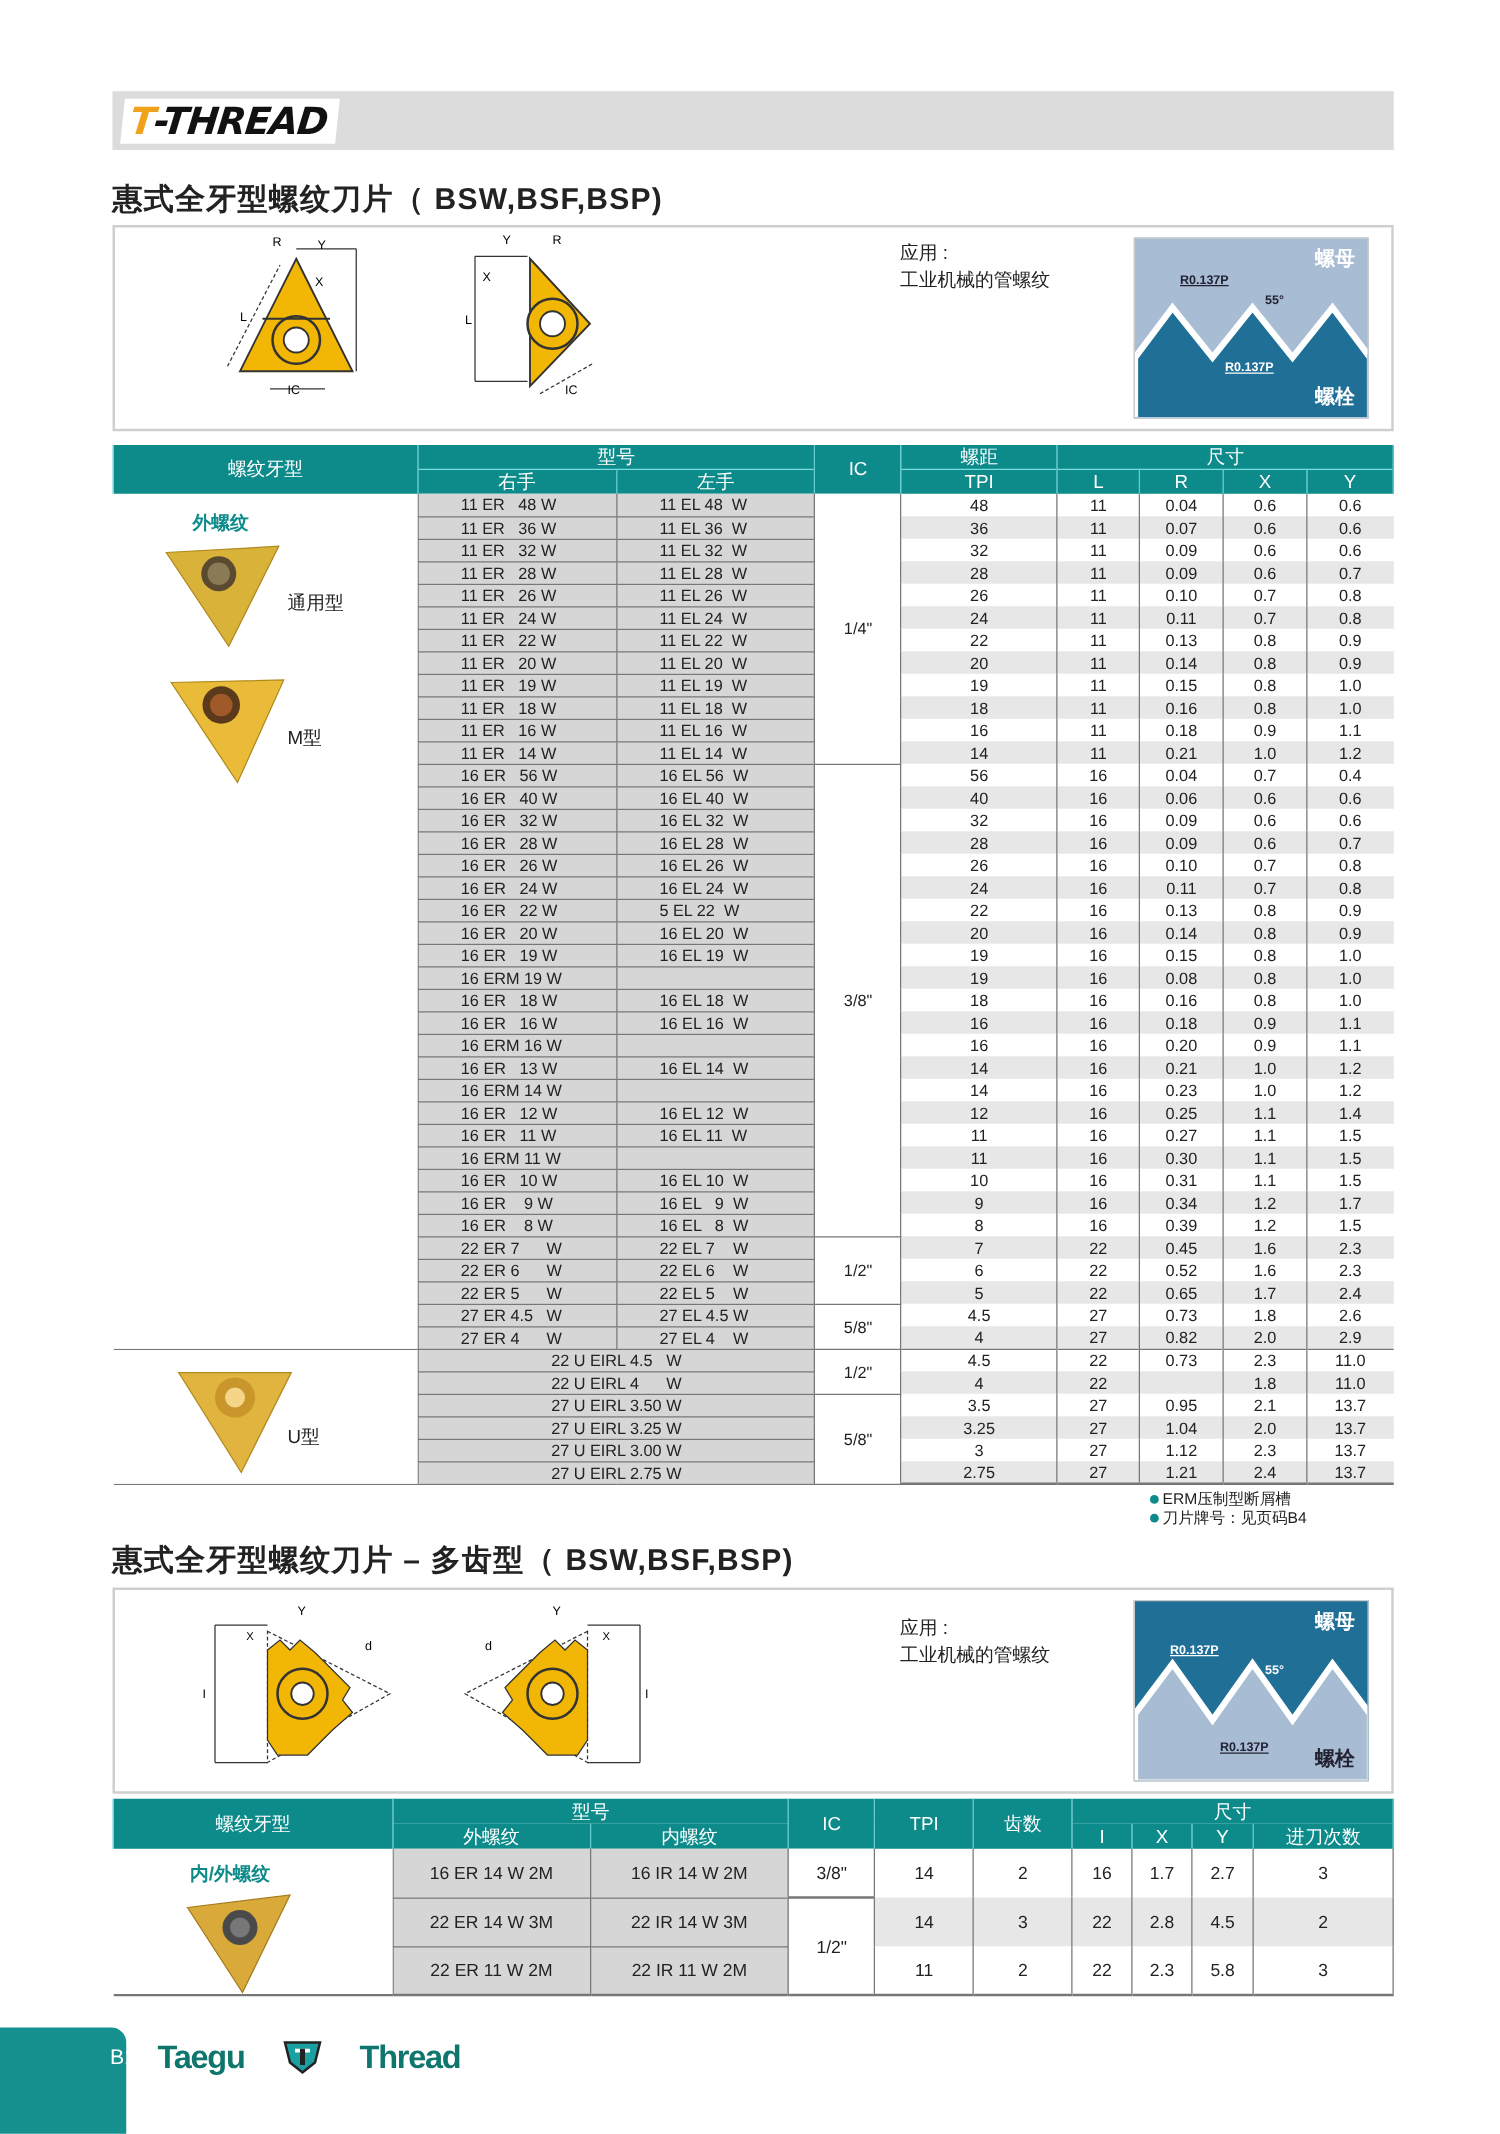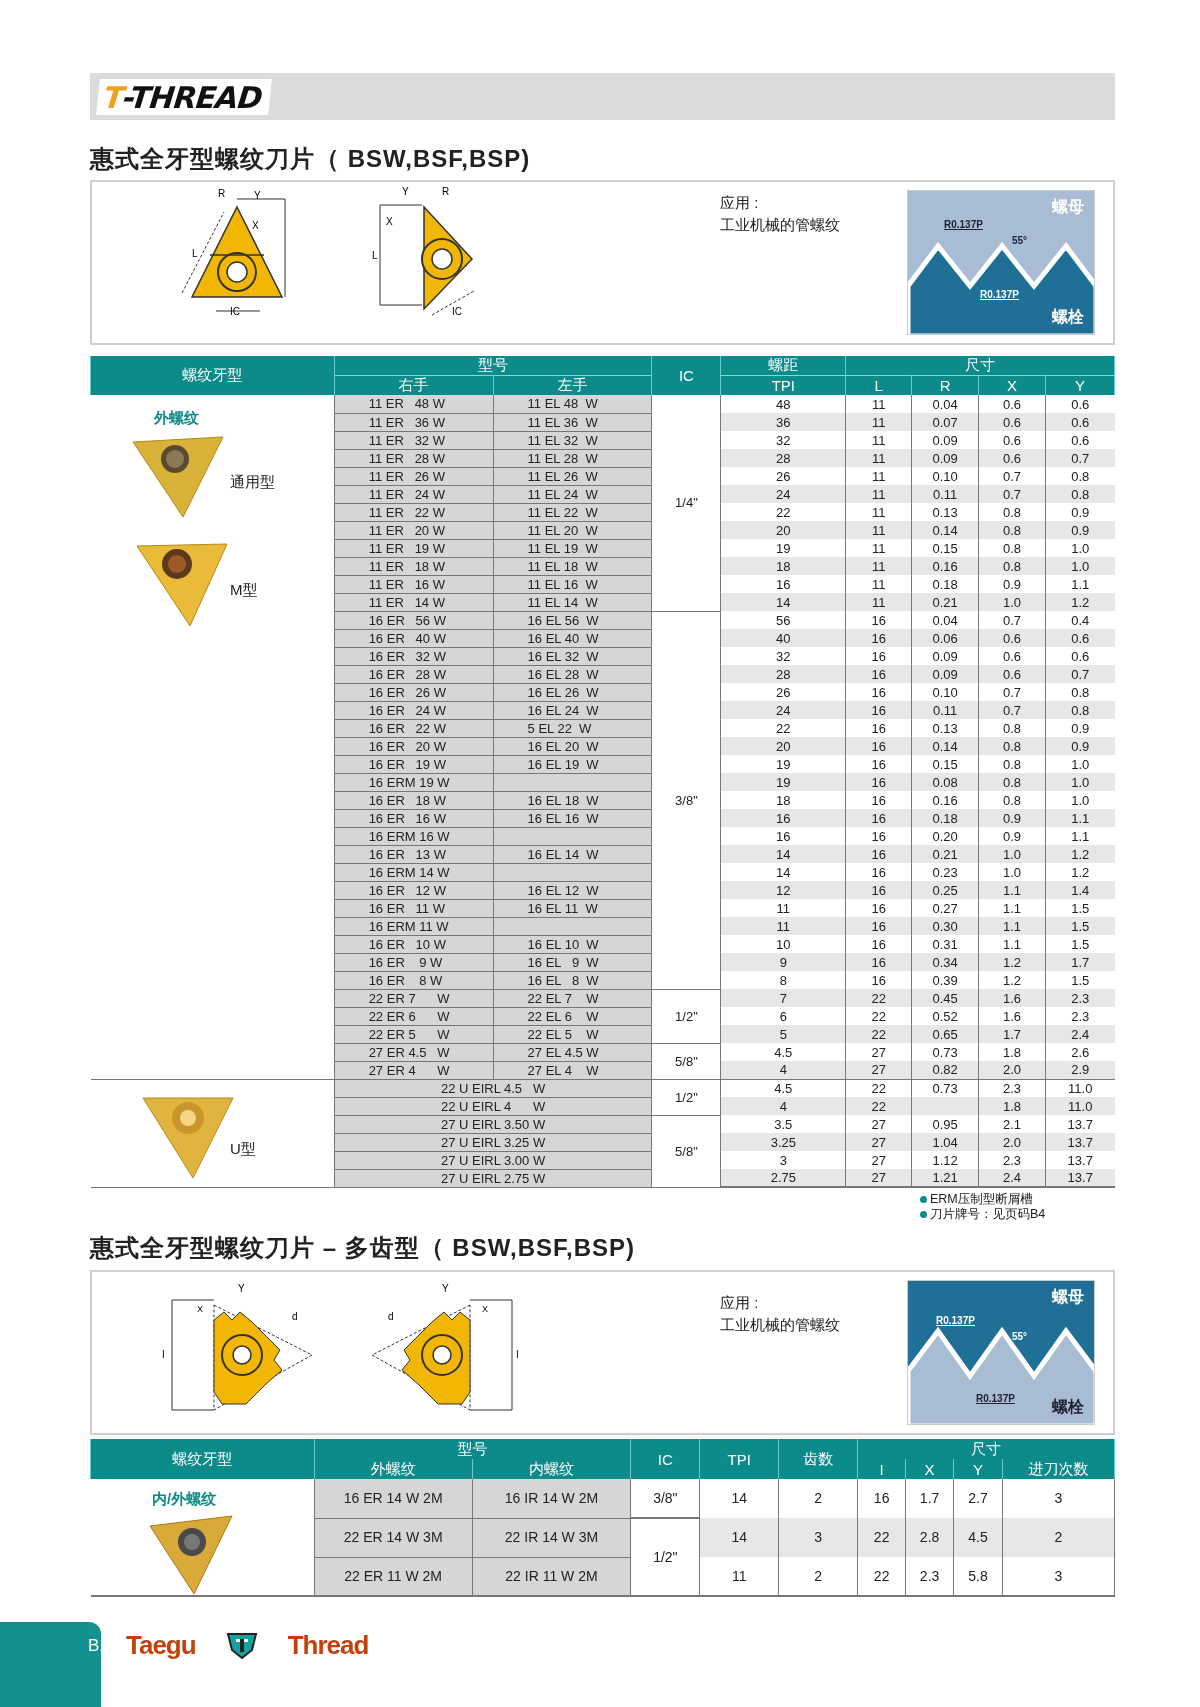--- a/index.html
+++ b/index.html
@@ -25,21 +25,21 @@
   .profile-cell { position: relative; background: #fff; }
   .plabel { position: absolute; font-size: 15px; color: #222; }
   .ptitle { position: absolute; font-size: 15px; color: #0d8a8a; font-weight: bold; }
   .insert { position: absolute; }
   .notes { position: absolute; left: 920px; top: 1192px; font-size: 12.5px; line-height: 15px; color: #222; }
   .notes .dot { display: inline-block; width: 7px; height: 7px; border-radius: 50%; background: #0d8a8a; margin-right: 3px; }
   .t2 td { height: 39px; font-size: 14px; }
   .t2 th { height: 20px; border-left: 1px solid #6cc; border-right: 1px solid #6cc; }
   .page-tab { position: absolute; left: 0; top: 1622px; width: 101px; height: 85px; background: #14908f; border-top-right-radius: 12px; }
   .page-tab span { position: absolute; left: 44px; top: 14px; color: #fff; font-size: 17px; margin-left: 44px; }
-  .brand { position: absolute; left: 126px; top: 1630px; font-size: 26px; font-weight: bold; color: #c2410c; letter-spacing: -1px; display: flex; align-items: center; gap: 27px; }
+  .brand { position: absolute; left: 126px; top: 1630px; font-size: 26px; font-weight: bold; color: #0f766e; letter-spacing: -1px; display: flex; align-items: center; gap: 27px; }
   .brand .ic { display: inline-block; width: 32px; height: 28px; margin: 0 3px; }
 </style>
 </head>
 <body>
 
 <div class="banner">
   <div class="logo">
       <span class="t">T</span>
       <span>-THREAD</span>
     </div>

